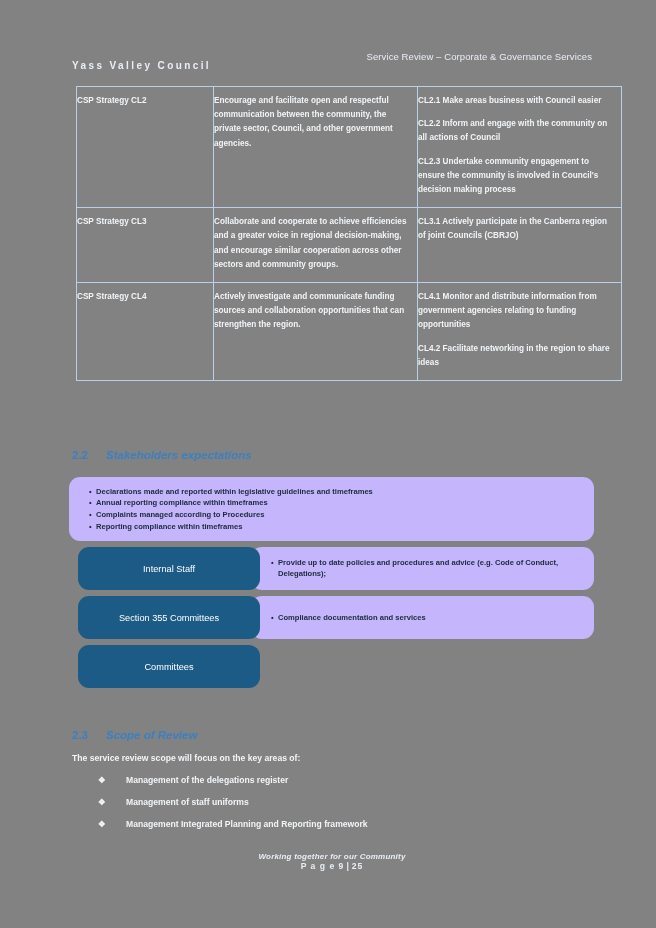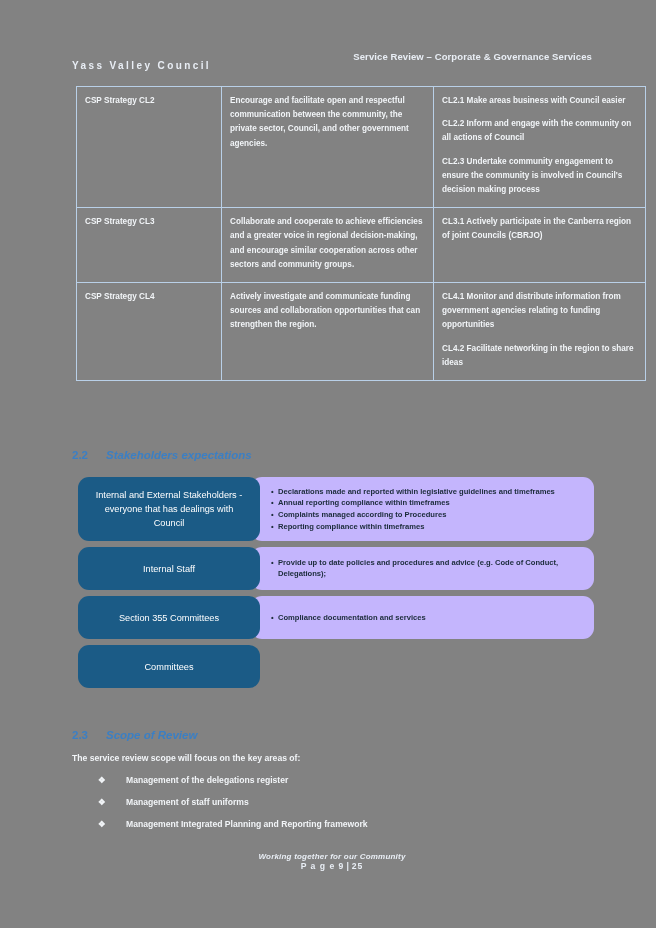--- a/index.html
+++ b/index.html
@@ -38,38 +38,38 @@
   .header-brand {
     color: #e9eef5;
     font-size: 10px;
     font-weight: bold;
     letter-spacing: 2.4px;
     margin-top: 18px;
   }
   .header-right {
     color: #e9eef5;
     font-size: 9.5px;
-    font-weight: bold;
+    font-weight: normal;
     letter-spacing: 0.1px;
   }
 
   
   .csp-table {
     position: absolute;
     left: 76px;
     top: 86px;
     width: 518px;
     border: 1px solid #b9d0e8;
     border-collapse: collapse;
     table-layout: fixed;
   }
   .csp-table td {
     border: 1px solid #b9d0e8;
     vertical-align: top;
-    padding: 7px 8px 10px 8px;
+    padding: 7px 8px 10px 0;
   }
   .csp-table td.c1 { width: 128px; }
   .csp-table td.c2 { width: 195px; }
   .csp-table td.c3 { width: 195px; }
 
   .cell-text {
     color: #f2f5f8;
     font-size: 8.2px;
     line-height: 14.2px;
     font-weight: bold;
@@ -288,21 +288,20 @@
       </tbody>
   </table>
 
   <div class="sec-heading" id="sec-22">
     <span class="sec-num">2.2</span>
     <span>Stakeholders expectations</span>
   </div>
 
   <div class="stake-diagram">
       <div class="stake-row h-row1">
-        <div class="stake-label">Internal and External Stakeholders - everyone that has dealings with Council</div>
         <div class="stake-body">
           <ul>
             <li>Declarations made and reported within legislative guidelines and timeframes</li>
             <li>Annual reporting compliance within timeframes</li>
             <li>Complaints managed according to Procedures</li>
             <li>Reporting compliance within timeframes</li>
           </ul>
         </div>
       </div>
       <div class="stake-row h-row2">

